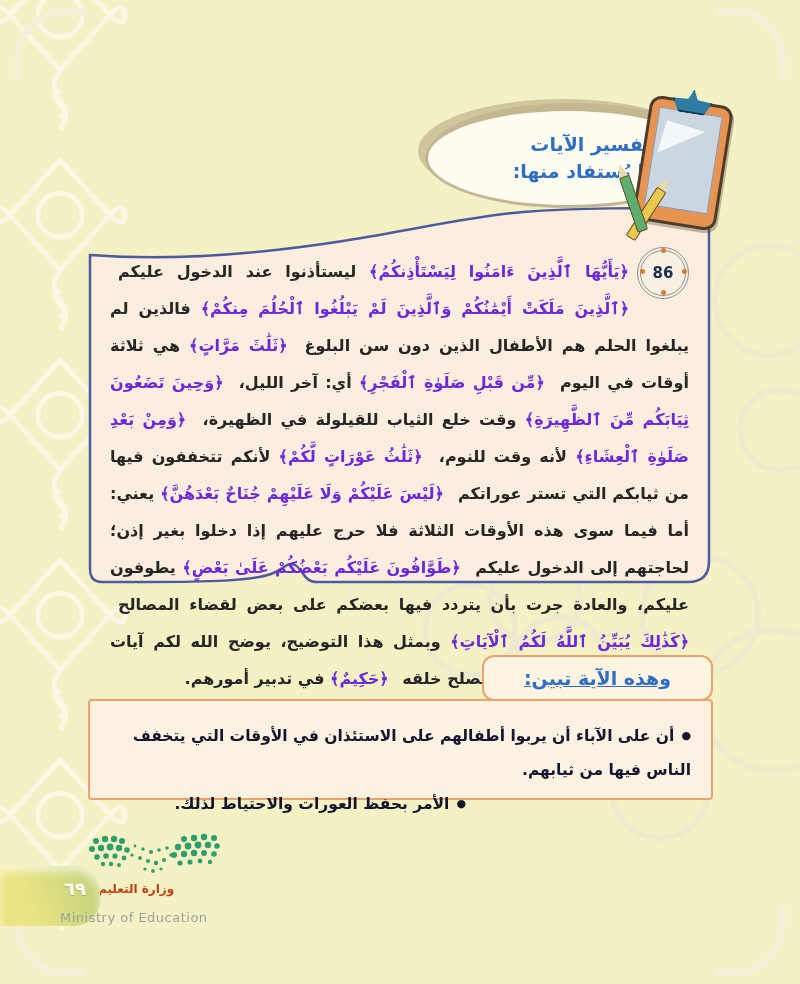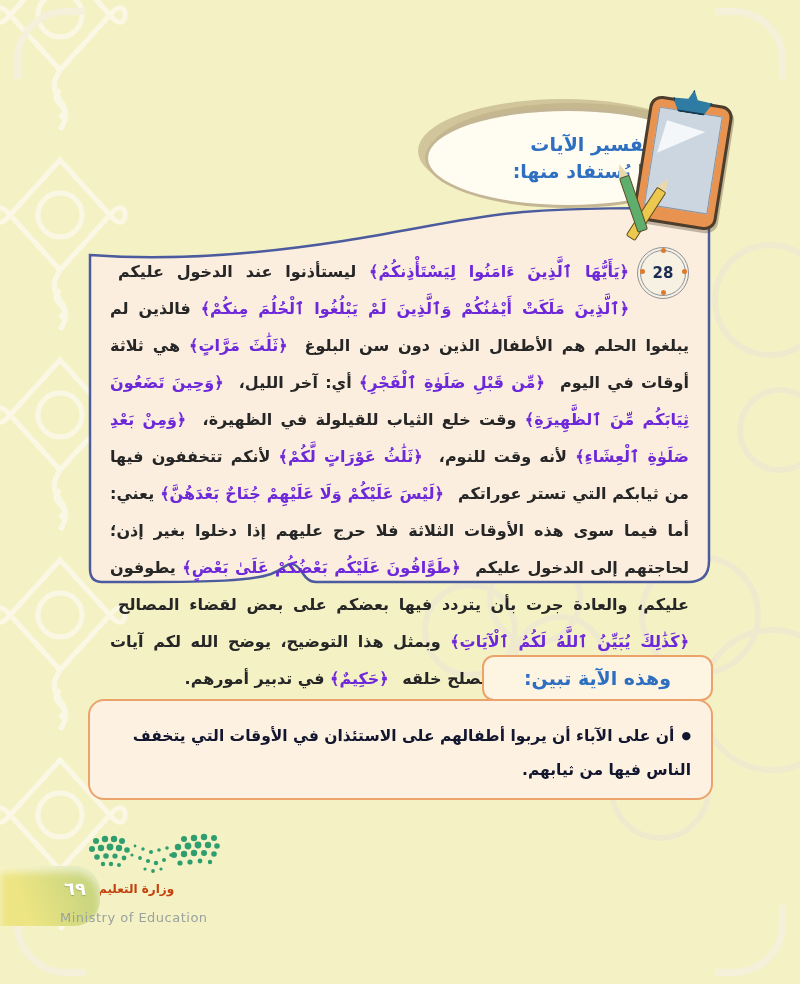--- a/index.html
+++ b/index.html
@@ -56,25 +56,25 @@
     color:#1c2b52;font-size:15px;font-weight:bold;
   }
   .medallion::after{content:"";position:absolute;left:50%;top:-3px;width:5px;height:5px;margin-left:-2px;
     border-radius:50%;background:#e07a2a;
     box-shadow:0 42px 0 #e07a2a,-21px 21px 0 #e07a2a,21px 21px 0 #e07a2a;}
   
   .sec-title{
     position:absolute;left:482px;top:655px;width:231px;height:46px;box-sizing:border-box;
     background:#fdf4e1;border:2px solid #eba36b;border-radius:12px;
     display:flex;align-items:center;justify-content:center;
-    color:#2e6fc1;font-weight:bold;font-size:19px;direction:rtl;z-index:4;
+    color:#2e6fc1;font-weight:bold;font-size:19px;direction:rtl;z-index:4;text-decoration:underline;
   }
   .bullets-box{
     position:absolute;left:88px;top:699px;width:625px;height:101px;box-sizing:border-box;
-    background:#fdf2e2;border:2px solid #eba36b;border-radius:16px;z-index:3;
+    background:#fdf2e2;border:2px solid #eba36b;border-radius:4px;z-index:3;
     padding:18px 20px 0 20px;direction:rtl;
   }
   .bullets-box ul{margin:0;padding:0;list-style:none;}
   .bullets-box li{
     color:#12162e;font-weight:bold;font-size:15.5px;line-height:34px;direction:rtl;text-align:right;
   }
   .bullets-box li .dot{font-size:11px;margin-left:7px;vertical-align:2px;}
   .bullets-box li:nth-child(2){padding-right:225px;}
   
   .moe-dots{position:absolute;left:88px;top:833px;z-index:2;}
@@ -153,30 +153,31 @@
              Q 621 379, 600 379
              L 228 379
              C 216 379, 215 366, 207 362
              C 200 358, 196 366, 183 371
              C 163 378, 120 379, 60 379
              L 14 379
              Q 2 379, 2 366
              Z" fill="#fbeede" stroke="#4b5b9e" stroke-width="2.5"></path>
   </svg>
   <div class="tafsir-text">
-    <span class="medallion">28</span>
+    <span class="medallion">86</span>
     <span><span class="seg quran">﴿يَأَيُّهَا ٱلَّذِينَ ءَامَنُوا لِيَسْتَأْذِنكُمُ﴾</span> <span class="seg text">ليستأذنوا عند الدخول عليكم</span> <span class="seg quran">﴿ٱلَّذِينَ مَلَكَتْ أَيْمَٰنُكُمْ وَٱلَّذِينَ لَمْ يَبْلُغُوا ٱلْحُلُمَ مِنكُمْ﴾</span> <span class="seg text">فالذين لم يبلغوا الحلم هم الأطفال الذين دون سن البلوغ</span> <span class="seg quran">﴿ثَلَٰثَ مَرَّاتٍ﴾</span> <span class="seg text">هي ثلاثة أوقات في اليوم</span> <span class="seg quran">﴿مِّن قَبْلِ صَلَوٰةِ ٱلْفَجْرِ﴾</span> <span class="seg text">أي: آخر الليل،</span> <span class="seg quran">﴿وَحِينَ تَضَعُونَ ثِيَابَكُم مِّنَ ٱلظَّهِيرَةِ﴾</span> <span class="seg text">وقت خلع الثياب للقيلولة في الظهيرة،</span> <span class="seg quran">﴿وَمِنْ بَعْدِ صَلَوٰةِ ٱلْعِشَاءِ﴾</span> <span class="seg text">لأنه وقت للنوم،</span> <span class="seg quran">﴿ثَلَٰثُ عَوْرَاتٍ لَّكُمْ﴾</span> <span class="seg text">لأنكم تتخففون فيها من ثيابكم التي تستر عوراتكم</span> <span class="seg quran">﴿لَيْسَ عَلَيْكُمْ وَلَا عَلَيْهِمْ جُنَاحٌ بَعْدَهُنَّ﴾</span> <span class="seg text">يعني: أما فيما سوى هذه الأوقات الثلاثة فلا حرج عليهم إذا دخلوا بغير إذن؛ لحاجتهم إلى الدخول عليكم</span> <span class="seg quran">﴿طَوَّافُونَ عَلَيْكُم بَعْضُكُمْ عَلَىٰ بَعْضٍ﴾</span> <span class="seg text">يطوفون عليكم، والعادة جرت بأن يتردد فيها بعضكم على بعض لقضاء المصالح</span> <span class="seg quran">﴿كَذَٰلِكَ يُبَيِّنُ ٱللَّهُ لَكُمُ ٱلْآيَاتِ﴾</span> <span class="seg text">وبمثل هذا التوضيح، يوضح الله لكم آيات القرآن</span> <span class="seg quran">﴿وَٱللَّهُ عَلِيمٌ﴾</span> <span class="seg text">بما يصلح خلقه</span> <span class="seg quran">﴿حَكِيمٌ﴾</span> <span class="seg text">في تدبير أمورهم.</span> </span>
   </div>
 </div>
 
 <div class="sec-title">وهذه الآية تبين:</div>
 
 <div class="bullets-box">
   <ul>
       <li><span class="dot">●</span><span>أن على الآباء أن يربوا أطفالهم على الاستئذان في الأوقات التي يتخفف الناس فيها من ثيابهم.</span></li>
+      <li><span class="dot">●</span><span>الأمر بحفظ العورات والاحتياط لذلك.</span></li>
     </ul>
 </div>
 
 <svg class="moe-dots" width="135" height="48" viewBox="0 0 135 48">
   <g fill="#2f9e6e">
     <circle cx="96" cy="6" r="3"></circle>
       <circle cx="106" cy="5" r="3.2"></circle>
       <circle cx="116" cy="4" r="3.2"></circle>
       <circle cx="126" cy="5" r="3"></circle>
     <circle cx="90" cy="14" r="3.2"></circle>

